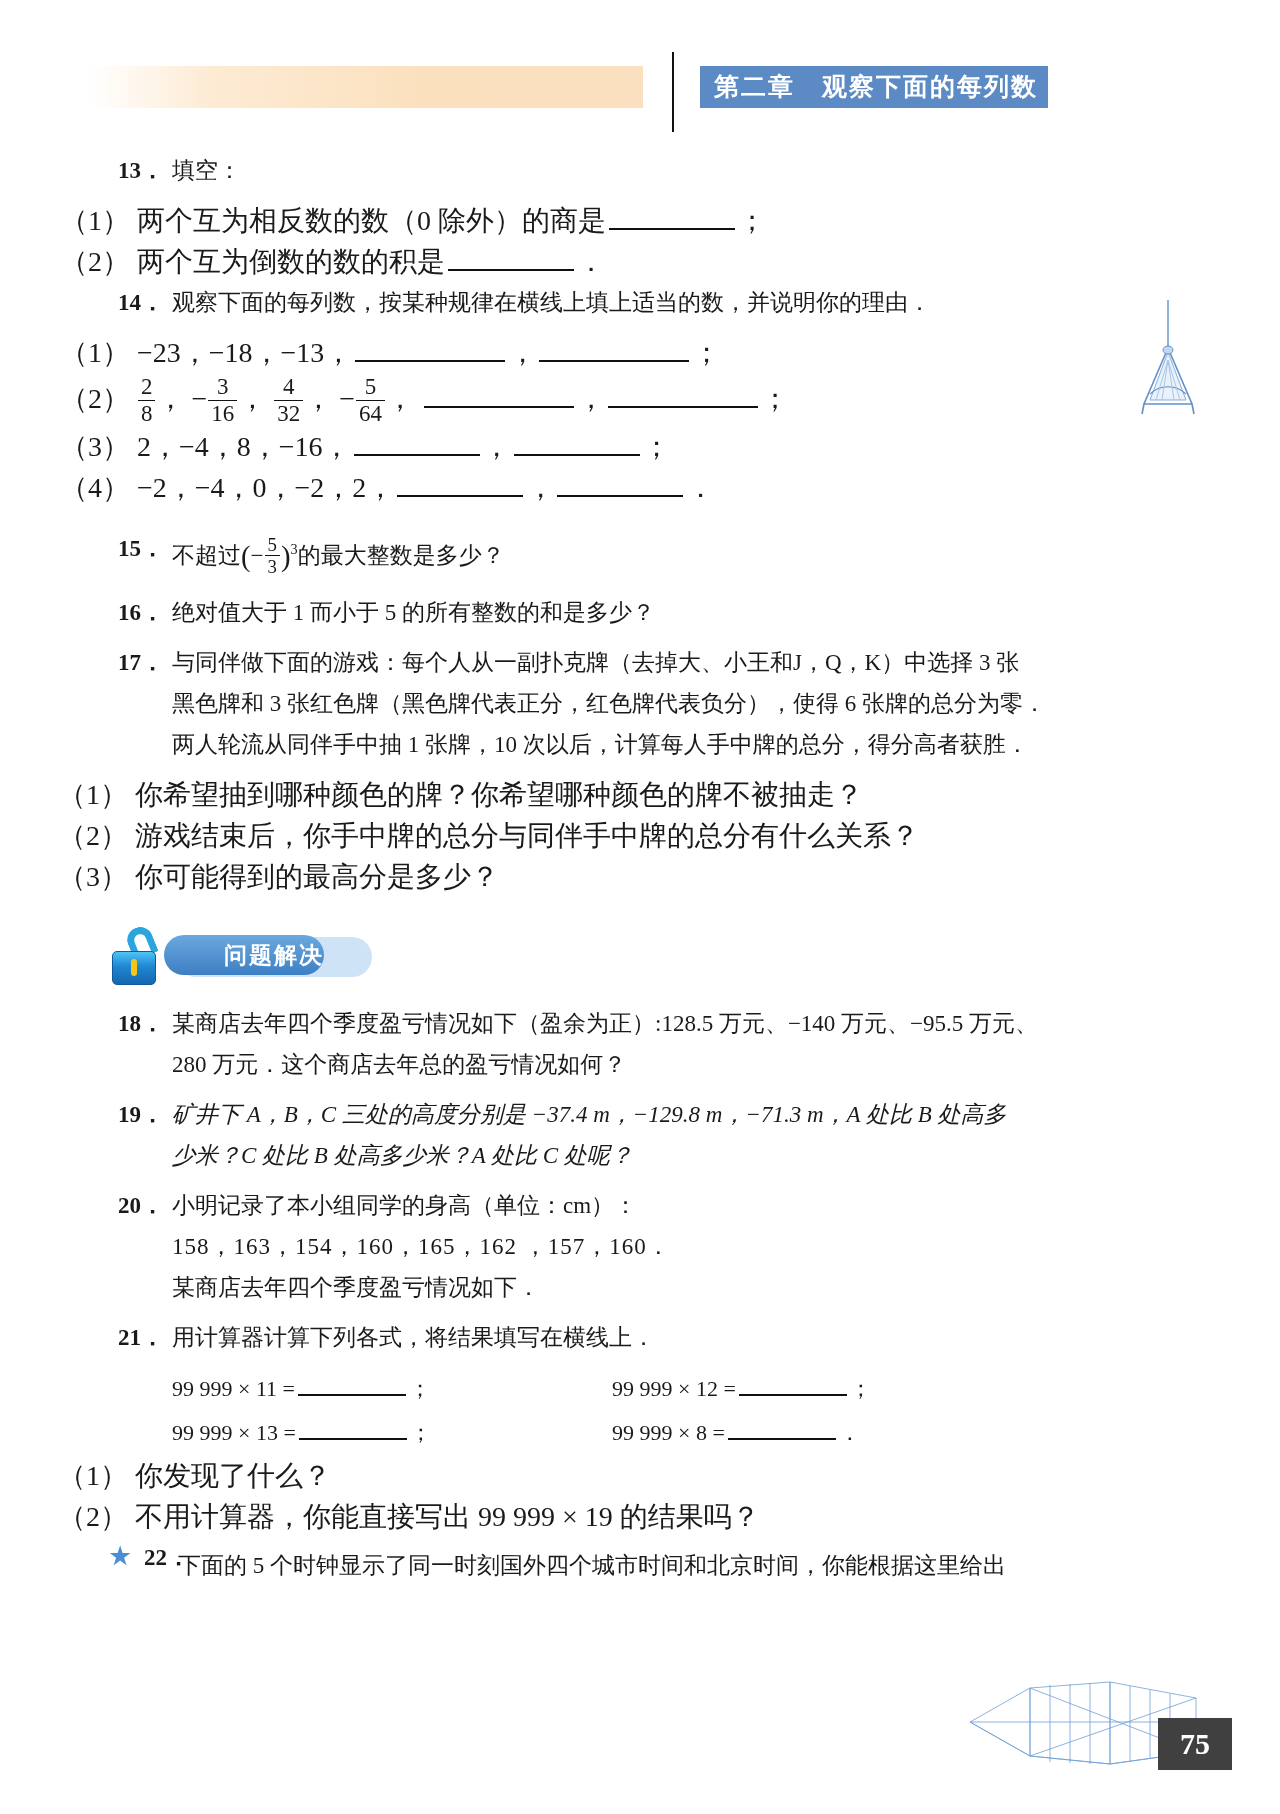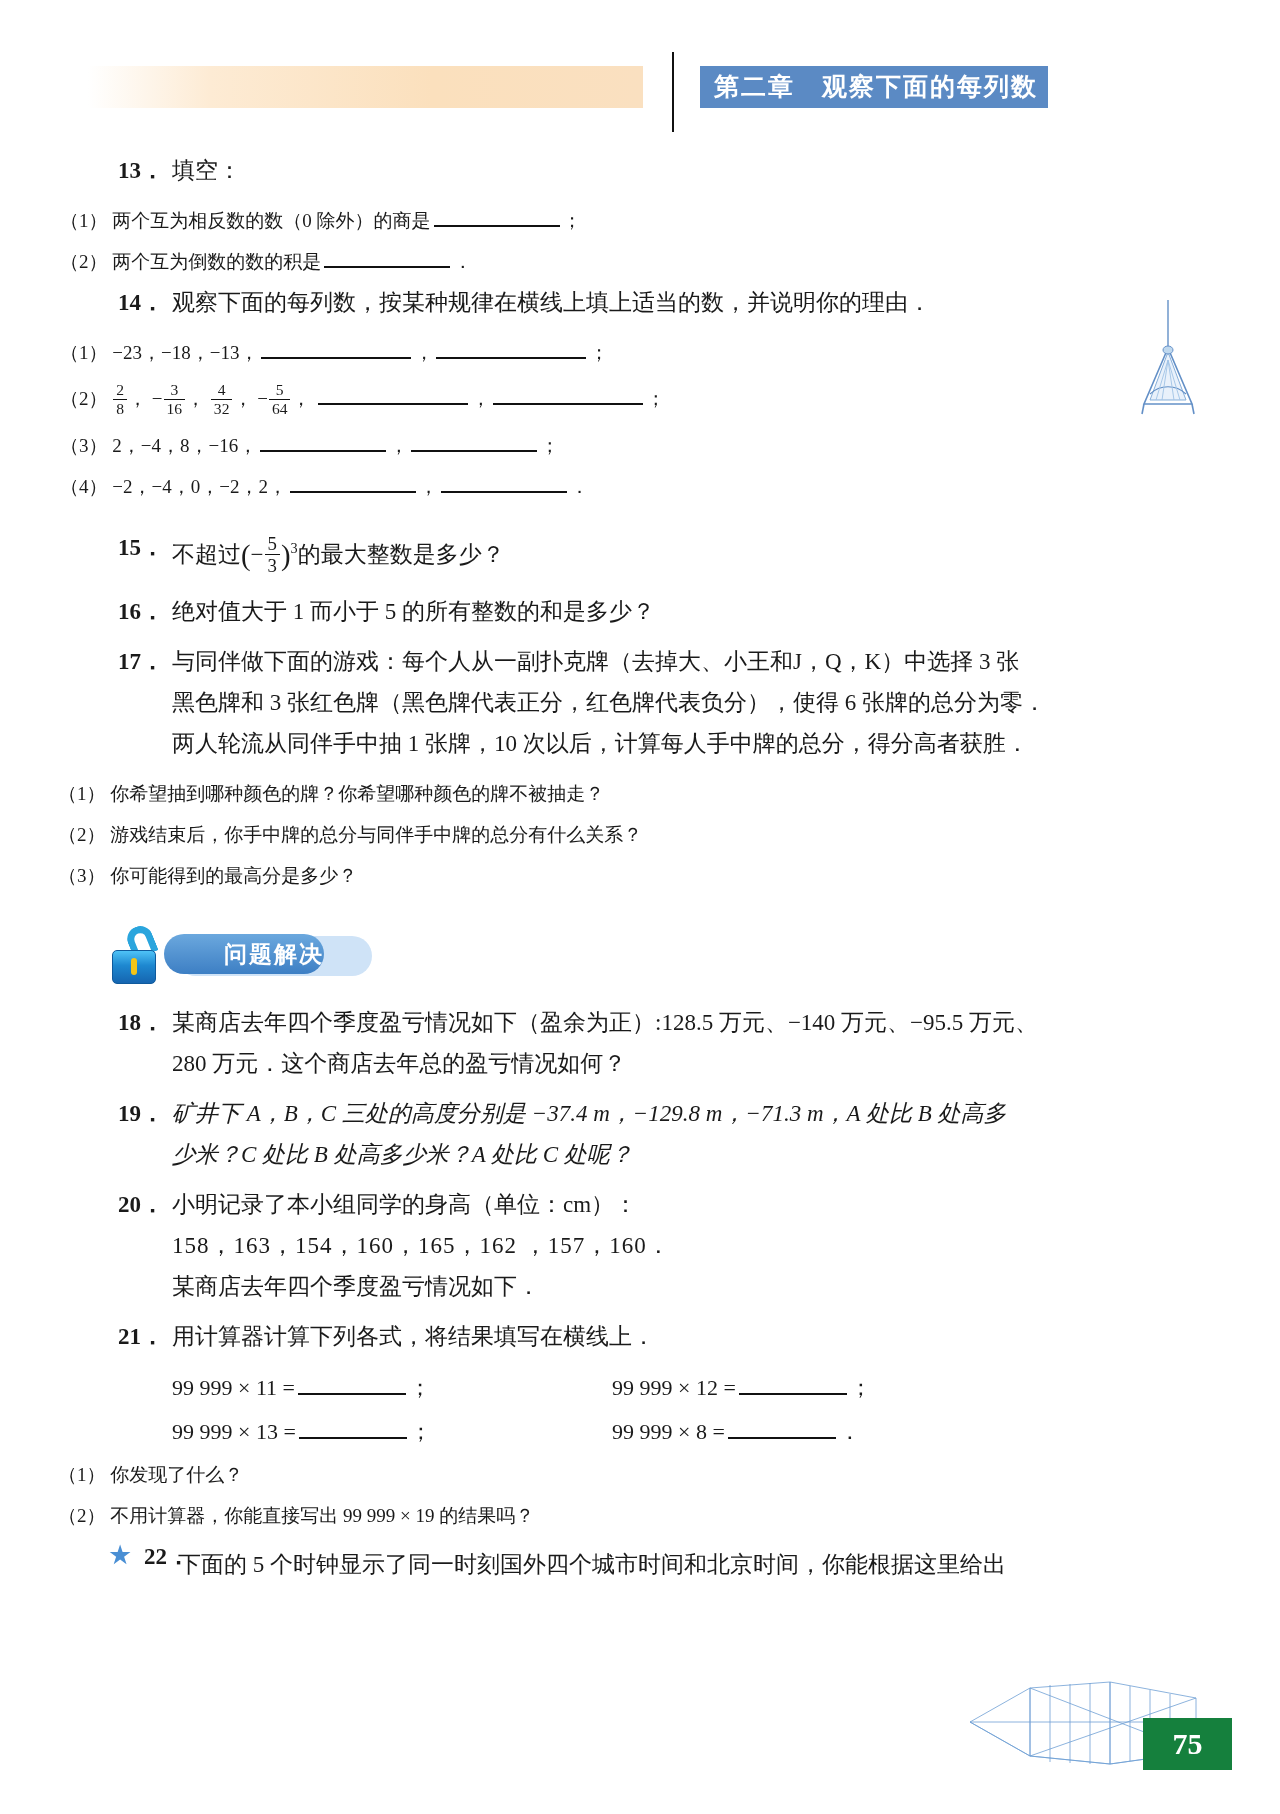--- a/index.html
+++ b/index.html
@@ -85,21 +85,21 @@
     font-family: "Liberation Serif", serif;
   }
   .qbody {
     margin-left: 54px;
     max-width: 880px;
   }
   .qline { display: block; }
 
   .sub {
     padding-left: 60px;
-    font-size: 19px;
+    font-size: 28px;
     line-height: 41px;
   }
   .sub-indent { padding-left: 58px; }
 
   
   .blank {
     display: inline-block;
     border-bottom: 2px solid #111;
     vertical-align: baseline;
     height: 0.95em;
@@ -240,23 +240,23 @@
     position: absolute;
     right: 60px;
     bottom: 36px;
     width: 260px;
     height: 110px;
   }
   .page-badge {
     position: absolute;
     right: 48px;
     bottom: 44px;
-    width: 89px;
+    width: 74px;
     height: 52px;
-    background: #15803d;
+    background: #404040;
     color: #ffffff;
     font-size: 30px;
     font-weight: bold;
     text-align: center;
     line-height: 52px;
     font-family: "Liberation Serif", serif;
   }
   .nowrap { white-space: nowrap; }
 </style>
 </head>

